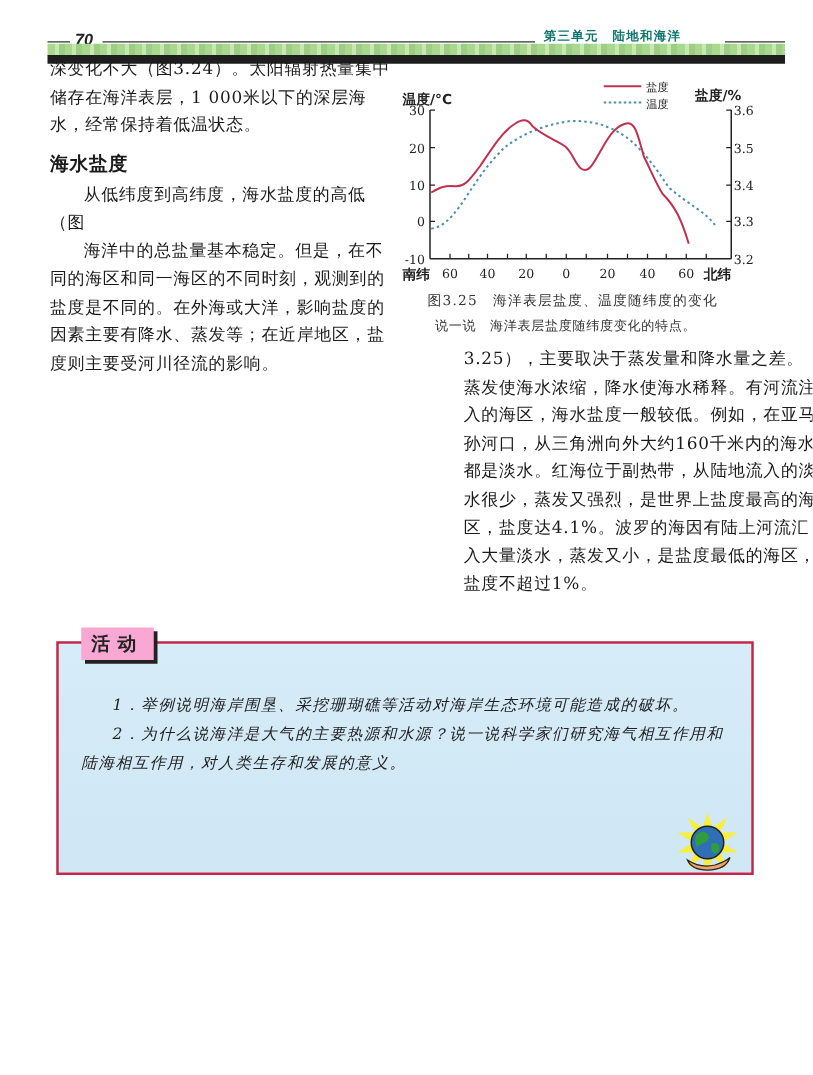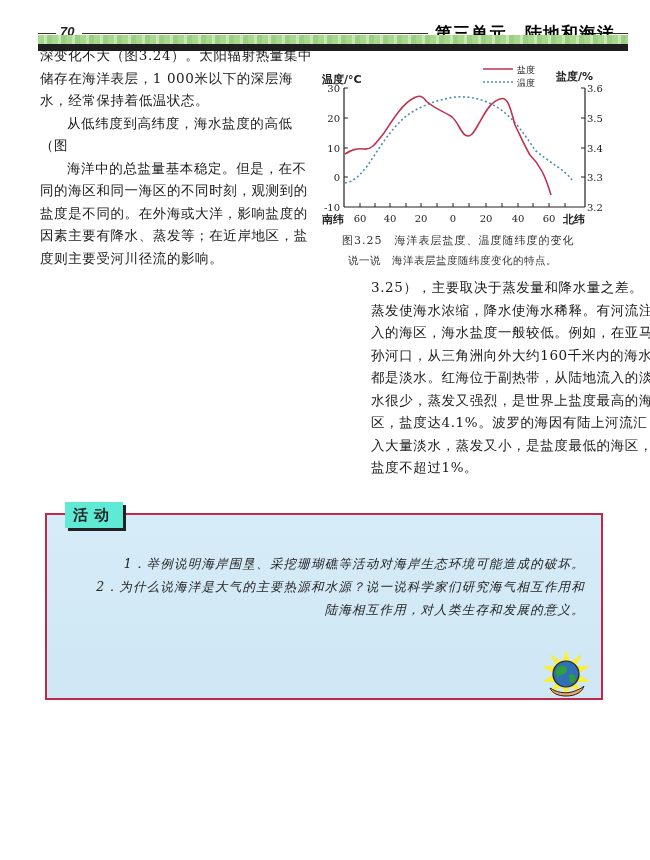--- a/index.html
+++ b/index.html
@@ -1,47 +1,48 @@
 <!DOCTYPE html>
 <html><head>
 <meta charset="utf-8">
 <style>
   html,body{margin:0;padding:0;background:#fff;}
   body{width:650px;height:860px;position:relative;overflow:hidden;font-family:"DejaVu Serif","Liberation Serif",serif;color:#1a1a1a;}
   .hdr-band{position:absolute;left:38px;top:35px;width:590px;height:9px;background:repeating-linear-gradient(90deg,#a9d98f 0 6px,#c7e8b0 6px 9px,#9ccf85 9px 14px);}
   .hdr-dark{position:absolute;left:38px;top:44px;width:590px;height:7px;background:#1e1e1e;}
   .hdr-line{position:absolute;top:33px;height:1px;background:#333;}
   .page-num{position:absolute;left:60px;top:24px;font:italic bold 13px "Liberation Sans",sans-serif;color:#222;}
-  .unit-title{position:absolute;left:435px;top:22px;font-size:17px;font-weight:bold;color:#000000;letter-spacing:1px;}
+  .unit-title{position:absolute;left:435px;top:22px;font-size:10px;font-weight:bold;color:#0f766e;letter-spacing:1px;}
   .col{position:absolute;font-size:13.5px;line-height:22.5px;letter-spacing:0.6px;}
   .col p{margin:0;}
   .ind{text-indent:2em;}
   .h2{font:bold 15px "DejaVu Sans","Liberation Sans",sans-serif;margin:10px 0 4px 0 !important;}
   .chart-wrap{position:absolute;left:320px;top:55px;width:300px;height:175px;}
   .caption{position:absolute;left:342px;top:233px;font-size:11px;color:#333;letter-spacing:1px;}
   .sub-caption{position:absolute;left:348px;top:254px;font-size:10.5px;color:#333;letter-spacing:0.5px;}
   .activity{position:absolute;left:45px;top:513px;width:558px;height:187px;background:linear-gradient(180deg,#d6ecf8,#cfe6f4);border:2px solid #c2274a;box-sizing:border-box;}
-  .act-tag{position:absolute;left:65px;top:502px;width:58px;height:26px;background:#5eead4;box-shadow:3px 3px 0 #222;font:bold 15px "DejaVu Sans",sans-serif;text-align:center;line-height:26px;letter-spacing:6px;color:#222;}
+  .act-tag{position:absolute;left:65px;top:502px;width:58px;height:26px;background:#f9a8d4;box-shadow:3px 3px 0 #222;font:bold 15px "DejaVu Sans",sans-serif;text-align:center;line-height:26px;letter-spacing:6px;color:#222;}
   .act-text{position:absolute;left:65px;top:552px;width:520px;font-size:12.5px;line-height:23px;font-style:italic;letter-spacing:1.2px;color:#222;}
-  .act-text p{margin:0;text-align:right;}
+  .act-text p{margin:0;}
   .globe{position:absolute;left:538px;top:648px;}
 </style>
 </head>
 <body>
 
 <div class="hdr-line" style="left:38px;width:18px;"></div>
 <div class="hdr-line" style="left:82px;width:346px;"></div>
 <div class="hdr-line" style="left:580px;width:48px;"></div>
 <div class="page-num">70</div>
 <div class="unit-title">第三单元　陆地和海洋</div>
 <div class="hdr-band"></div>
 <div class="hdr-dark"></div>
 
 <div class="col" style="left:40px;top:44px;width:278px;">
   <p>深变化不大（图3.24）。太阳辐射热量集中储存在海洋表层，1 000米以下的深层海水，经常保持着低温状态。</p>
+  <p class="h2">海水盐度</p>
   <p class="ind">从低纬度到高纬度，海水盐度的高低（图</p>
   <p class="ind">海洋中的总盐量基本稳定。但是，在不同的海区和同一海区的不同时刻，观测到的盐度是不同的。在外海或大洋，影响盐度的因素主要有降水、蒸发等；在近岸地区，盐度则主要受河川径流的影响。</p>
 </div>
 
 <div class="chart-wrap">
   <svg width="300" height="175" viewBox="0 0 300 175" font-family="DejaVu Serif, serif">
 
     <line x1="24" y1="33" x2="24" y2="152" stroke="#222" stroke-width="1.2"></line>
     <line x1="24" y1="152" x2="265" y2="152" stroke="#222" stroke-width="1.2"></line>
     <line x1="265" y1="33" x2="265" y2="152" stroke="#222" stroke-width="1.2"></line>

